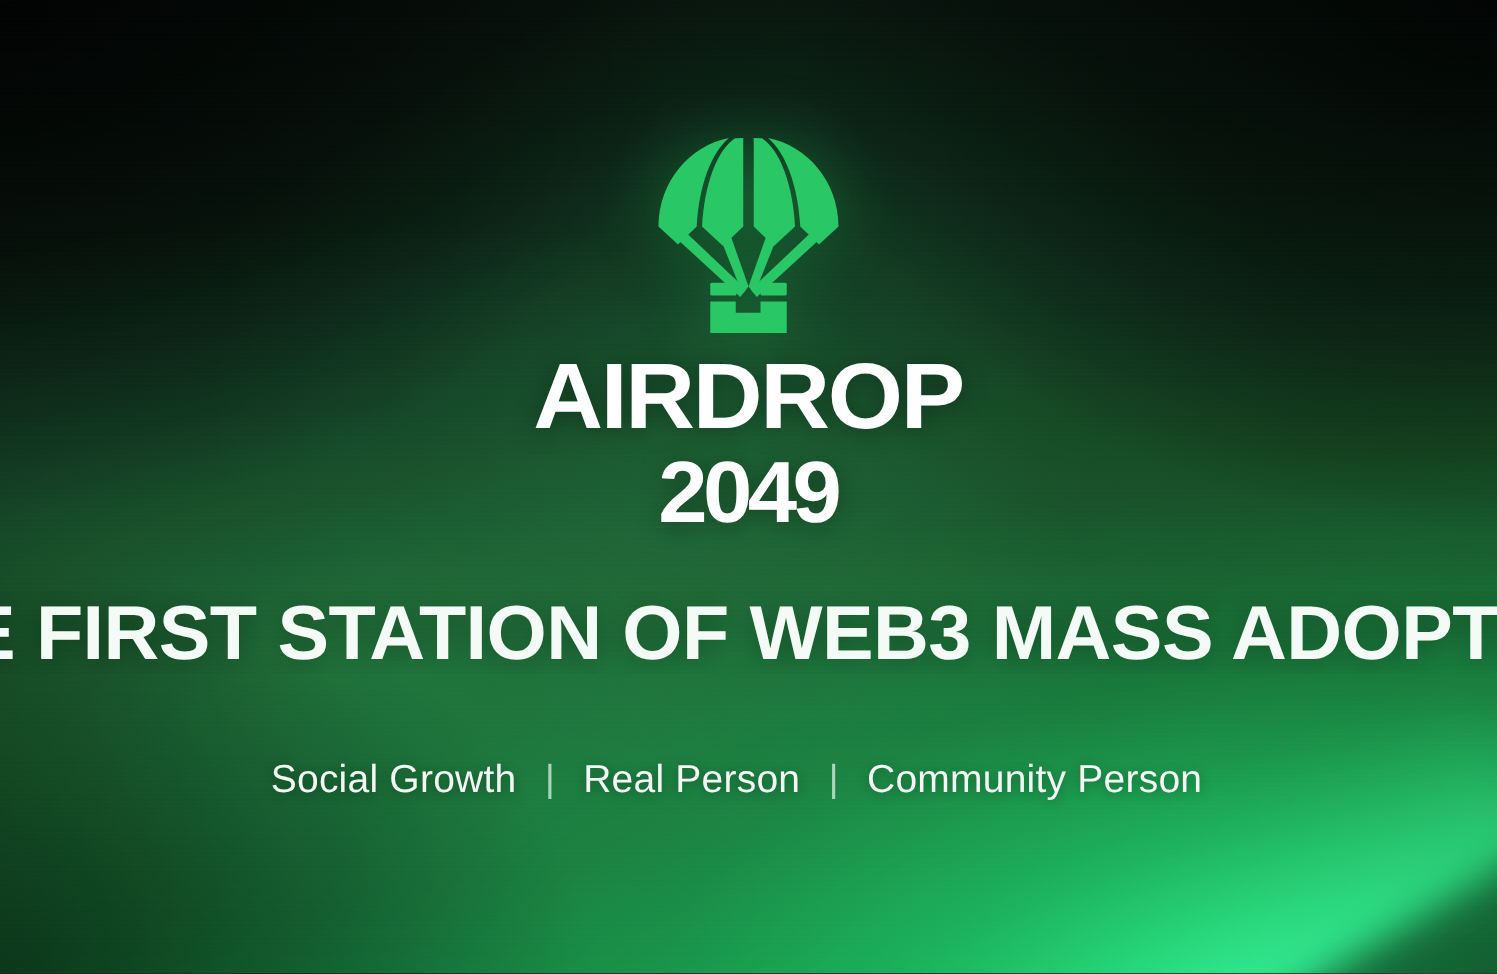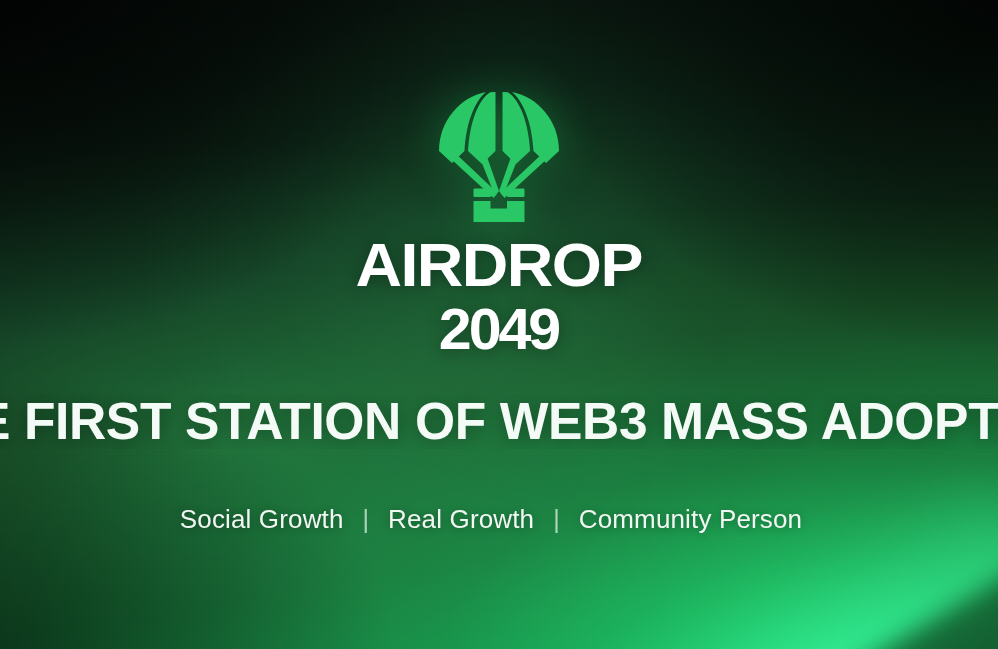--- a/index.html
+++ b/index.html
@@ -295,19 +295,19 @@
       <div class="wm-2049">2049</div>
     </div>
 
     <div class="headline-row">
       <h1 class="headline">THE FIRST STATION OF WEB3 MASS ADOPTION</h1>
     </div>
 
     <div class="subtitle">
       <span class="sub-item">Social Growth</span>
       <span class="sub-sep">|</span>
-      <span class="sub-item">Real Growth</span>
+      <span class="sub-item">Real Person</span>
       <span class="sub-sep">|</span>
       <span class="sub-item">Community Person</span>
     </div>
 
   </div>
 </div>
 
 </body></html>

